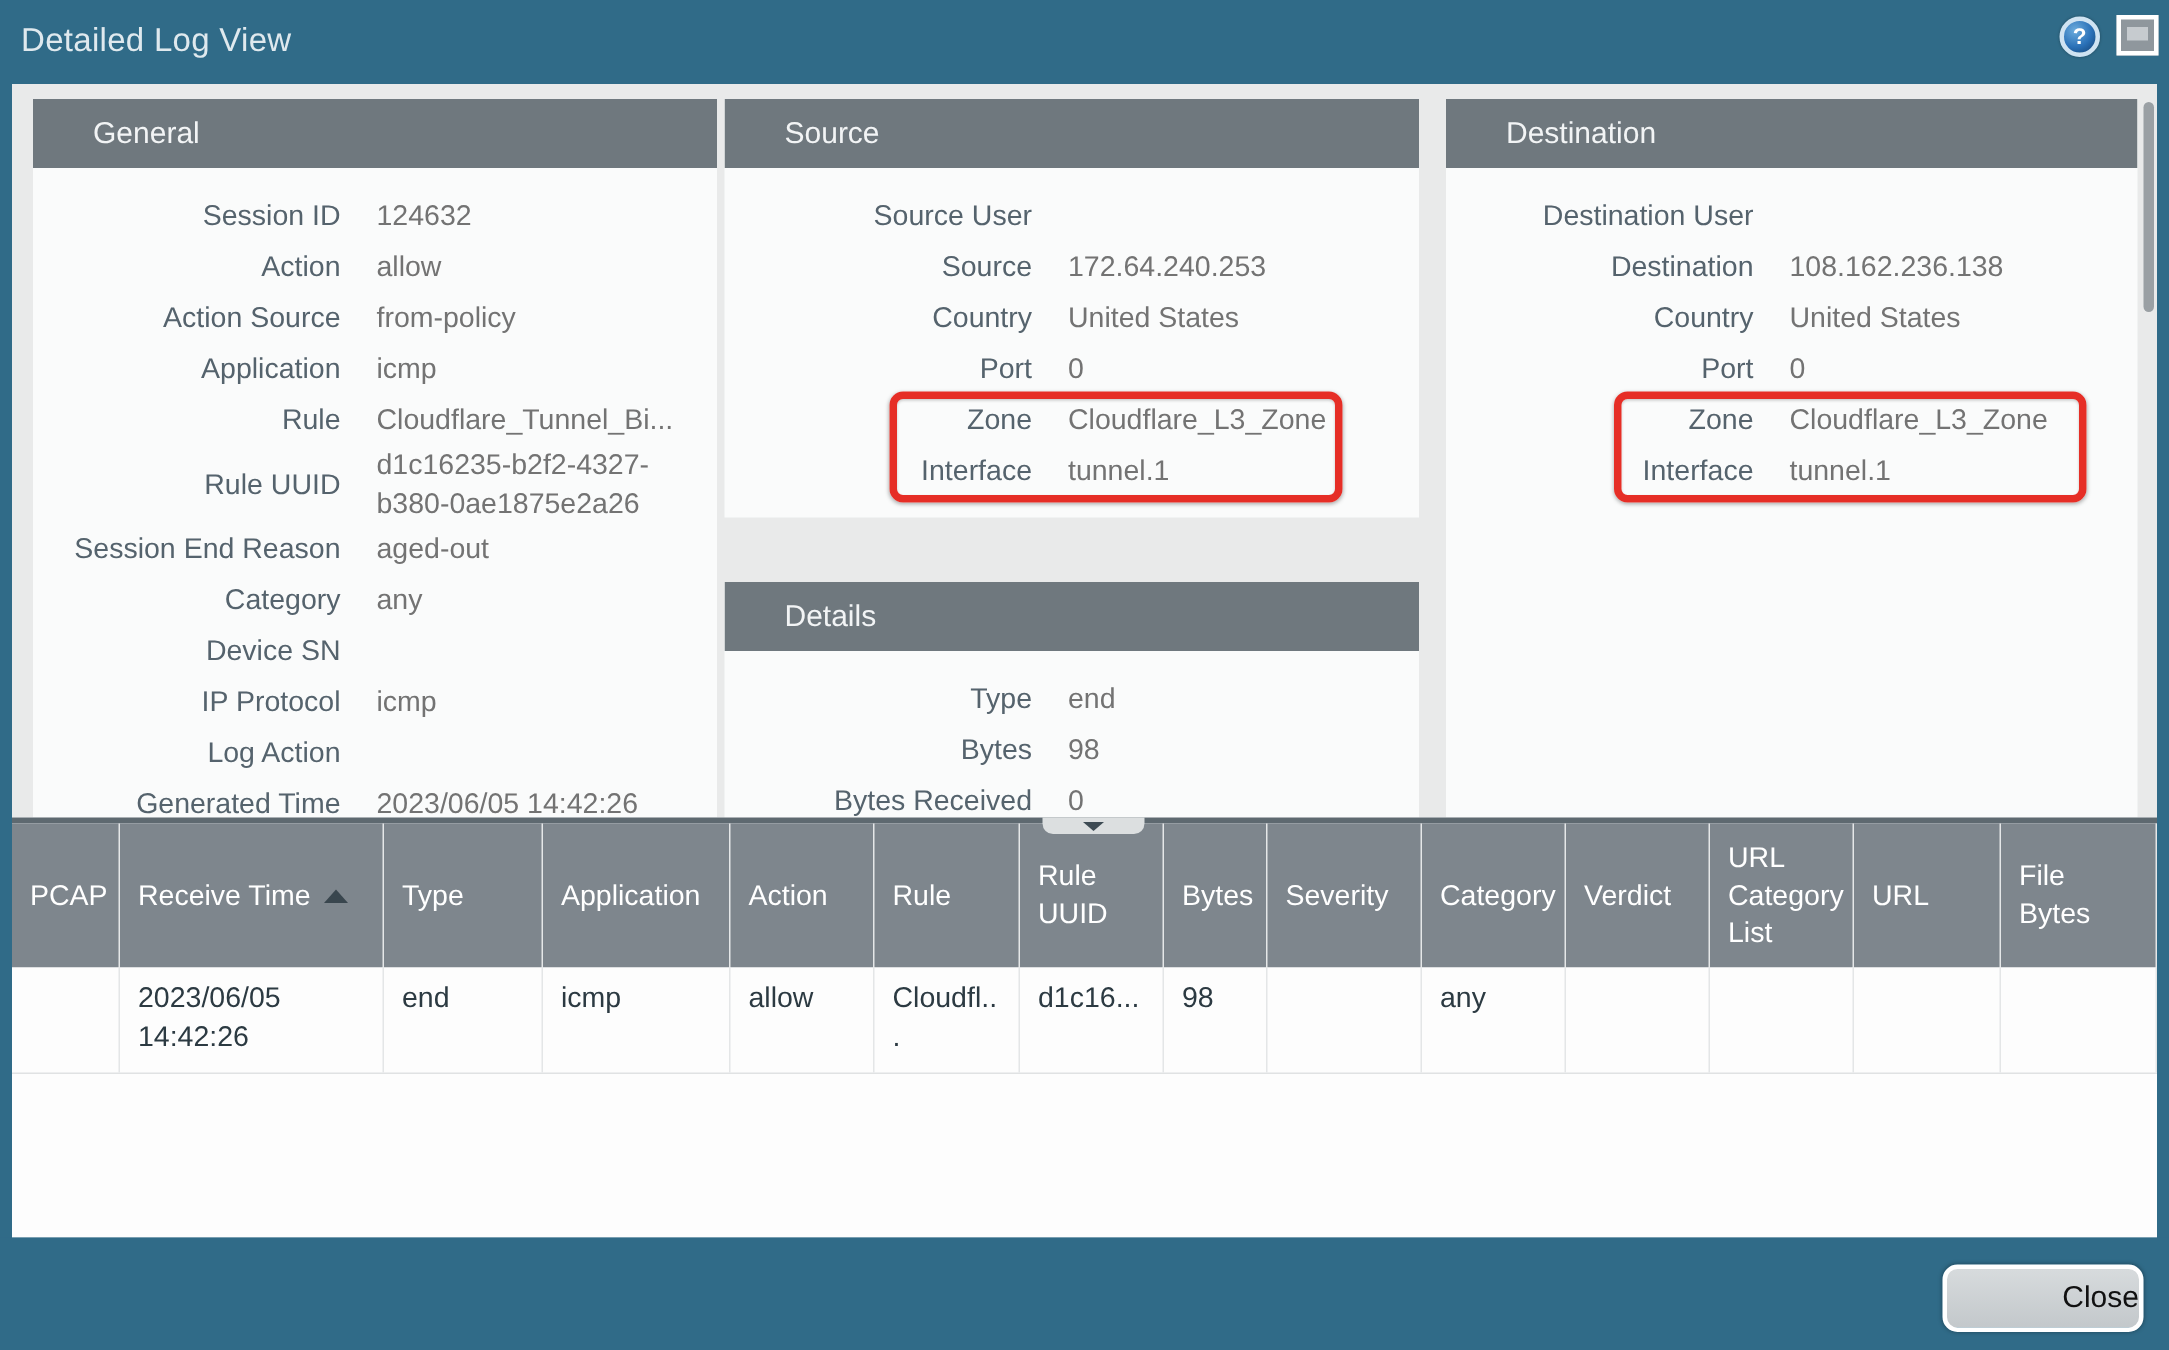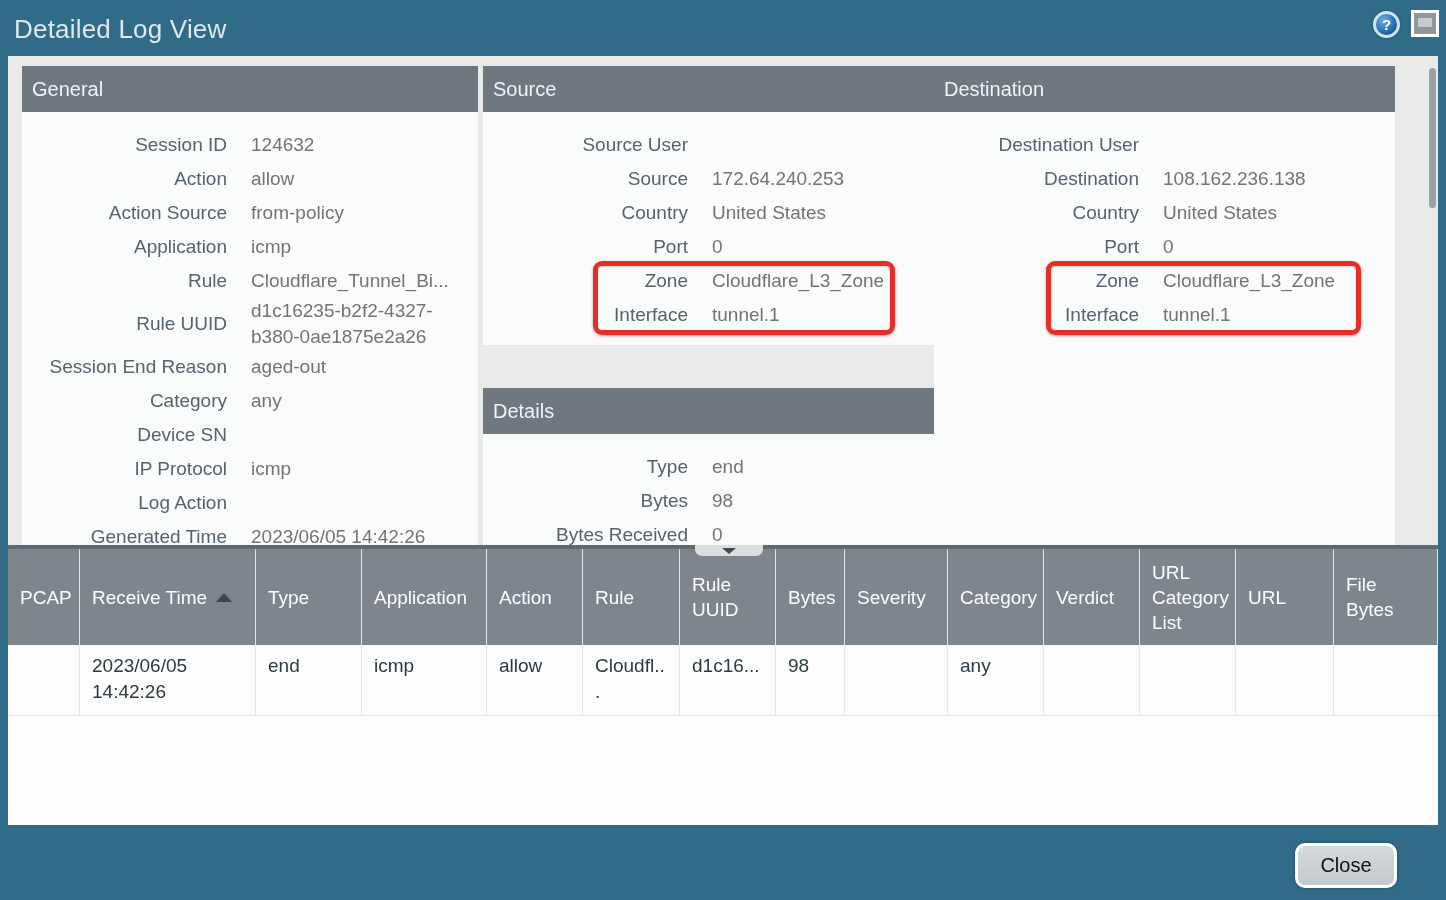--- a/index.html
+++ b/index.html
@@ -1,43 +1,43 @@
 <!DOCTYPE html>
 <html><head>
 <meta charset="utf-8">
 <style>
   * { margin:0; padding:0; box-sizing:border-box; }
   html,body { width:1446px; height:900px; overflow:hidden; }
   body { font-family:"Liberation Sans", sans-serif; background:#306b88; position:relative; }
 
   
   .titlebar { position:absolute; left:0; top:0; width:1446px; height:56px; background:#306b88; }
-  .title { position:absolute; left:14px; top:14px; font-size:26px; color:#dfe9ee; letter-spacing:.2px; }
+  .title { position:absolute; left:14px; top:14px; font-size:22px; color:#dfe9ee; letter-spacing:.2px; }
   .help-icon { position:absolute; left:1373px; top:11px; width:27px; height:27px; border-radius:50%;
     background:radial-gradient(circle at 35% 30%, #6cacdd, #2a71b8 55%, #123f70);
     border:3px solid #cfe3f2; color:#fff; font-weight:bold; font-size:15px; line-height:21px;
     text-align:center; cursor:pointer; box-shadow:0 0 2px rgba(0,0,0,.35); }
   .win-icon { position:absolute; left:1411px; top:10px; width:28px; height:27px; background:#8f979d;
     border:3px solid #ffffff; cursor:pointer; }
   .win-icon .bar { position:absolute; left:4px; top:5px; width:14px; height:9px; background:#c6cbcf; }
 
   
   .content { position:absolute; left:8px; top:56px; width:1430px; height:769px; background:#e9eaea; }
 
   .panel { position:absolute; background:#fafbfb; overflow:hidden; }
-  .panel-header { height:46px; background:#6f787e; color:#f2f4f5; font-size:20px; line-height:46px; padding-left:10px; }
+  .panel-header { height:46px; background:#6f787e; color:#f2f4f5; font-size:20px; line-height:46px; padding-left:40px; }
   .panel-body { position:relative; padding-top:16px; }
   .frow { display:flex; align-items:center; min-height:34px;gap:20px; }
   .flabel { width:205px; text-align:right; color:#55636d; font-size:19px; flex:none; }
   .fvalue { margin-left:4px; color:#737373; font-size:19px; line-height:26px; max-width:230px; word-wrap:break-word; }
 
   .panel-general     { left:14px;  top:10px;  width:456px; height:479px; }
   .panel-source      { left:475px; top:10px;  width:463px; height:279px; }
   .panel-details     { left:475px; top:332px; width:463px; height:173px; }
-  .panel-destination { left:926px; top:10px;  width:461px; height:479px; }
+  .panel-destination { left:956px; top:10px;  width:461px; height:479px; }
 
   .hlbox { position:absolute; border:5px solid #e62e26; border-radius:9px;
     box-shadow:0 1px 3px rgba(0,0,0,.35), inset 0 1px 2px rgba(0,0,0,.2); pointer-events:none; }
   .hl-source      { left:110px; top:195px; width:302px; height:74px; }
   .hl-destination { left:112px; top:195px; width:315px; height:74px; }
 
   
   .vscroll-thumb { position:absolute; left:1421px; top:12px; width:7px; height:140px; background:#9aa0a4; border-radius:4px; cursor:pointer; }
 
   
@@ -53,24 +53,24 @@
   .th { display:flex; align-items:center; padding:0 12px; color:#ffffff; font-size:19px; line-height:25px;
     border-right:1px solid rgba(255,255,255,.8); cursor:pointer; flex:none; }
   .sort { display:inline-block; margin-left:9px; width:0; height:0;
     border-left:8px solid transparent; border-right:8px solid transparent; border-bottom:9px solid #39464e; flex:none; }
   .trow { display:flex; background:#fdfdfd; border-bottom:1px solid #e0e2e3; cursor:pointer; }
   .td { padding:8px 12px 10px 12px; min-height:63px; color:#2c3a42; font-size:19px; line-height:26px;
     border-right:1px solid #e4e6e7; flex:none; word-wrap:break-word; }
 
   
   .footer { position:absolute; left:0; top:825px; width:1446px; height:75px; background:#306b88; }
-  .close-btn { position:absolute; left:1295px; top:18px; width:102px; height:45px;
+  .close-btn { position:absolute; left:1295px; top:18px; width:134px; height:45px;
     background:linear-gradient(#d7dbdd, #c3c8cb); border:3px solid #ffffff; border-radius:10px;
     font-family:"Liberation Sans", sans-serif; font-size:20px; color:#111; cursor:pointer;
-    box-shadow:0 0 3px rgba(0,0,0,.35); }
+    box-shadow:0 0 3px rgba(0,0,0,.35);text-align:right; }
 </style>
 </head>
 <body>
 
 <div>
 
   <div class="titlebar">
     <div class="title">Detailed Log View</div>
     <div class="help-icon">?</div>
     <div class="win-icon">

